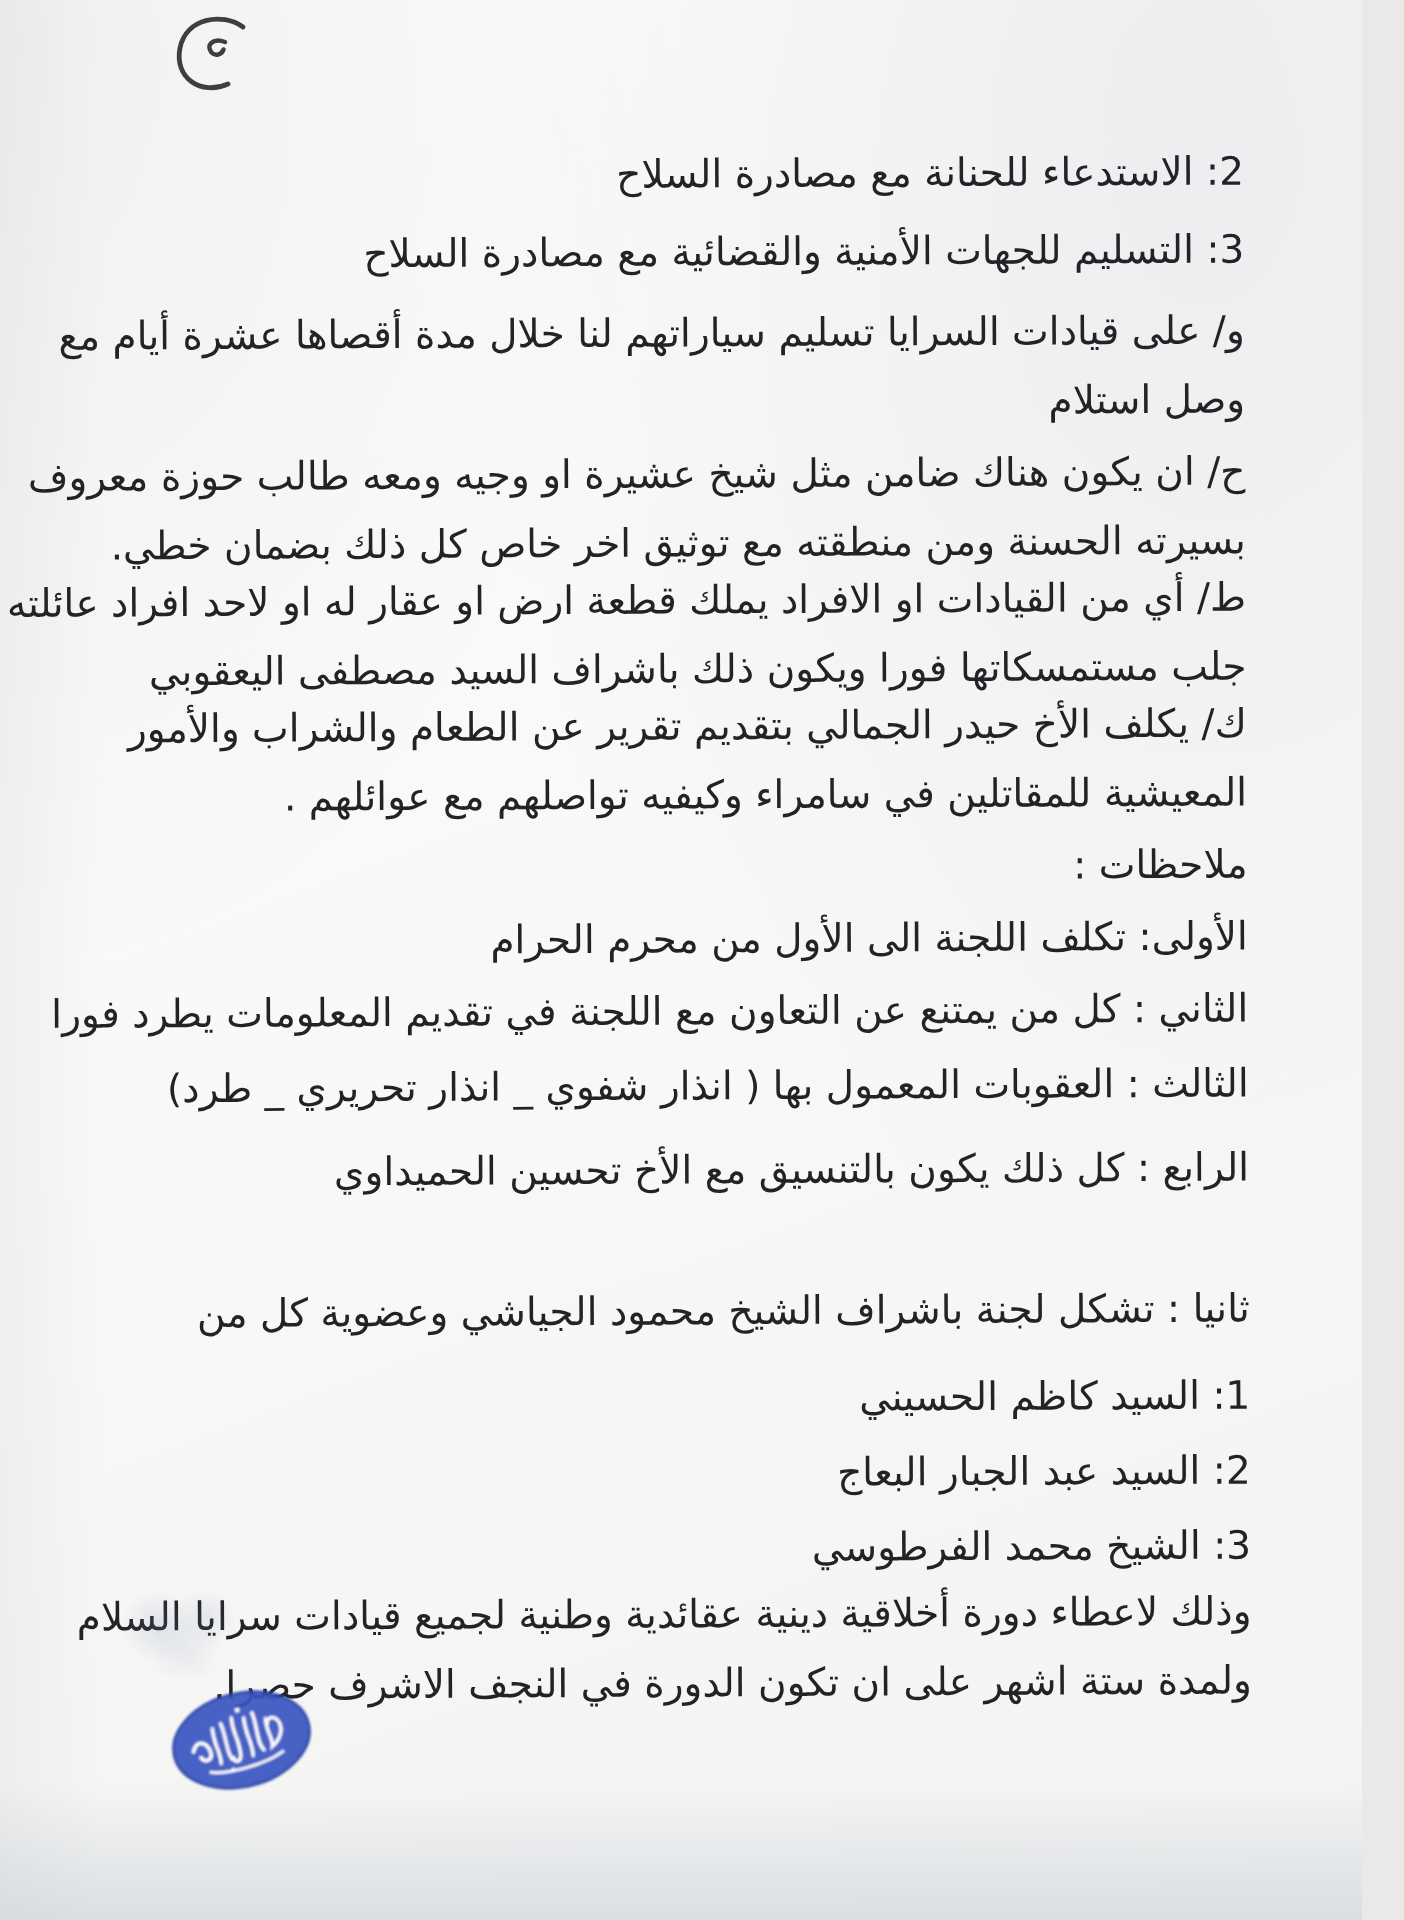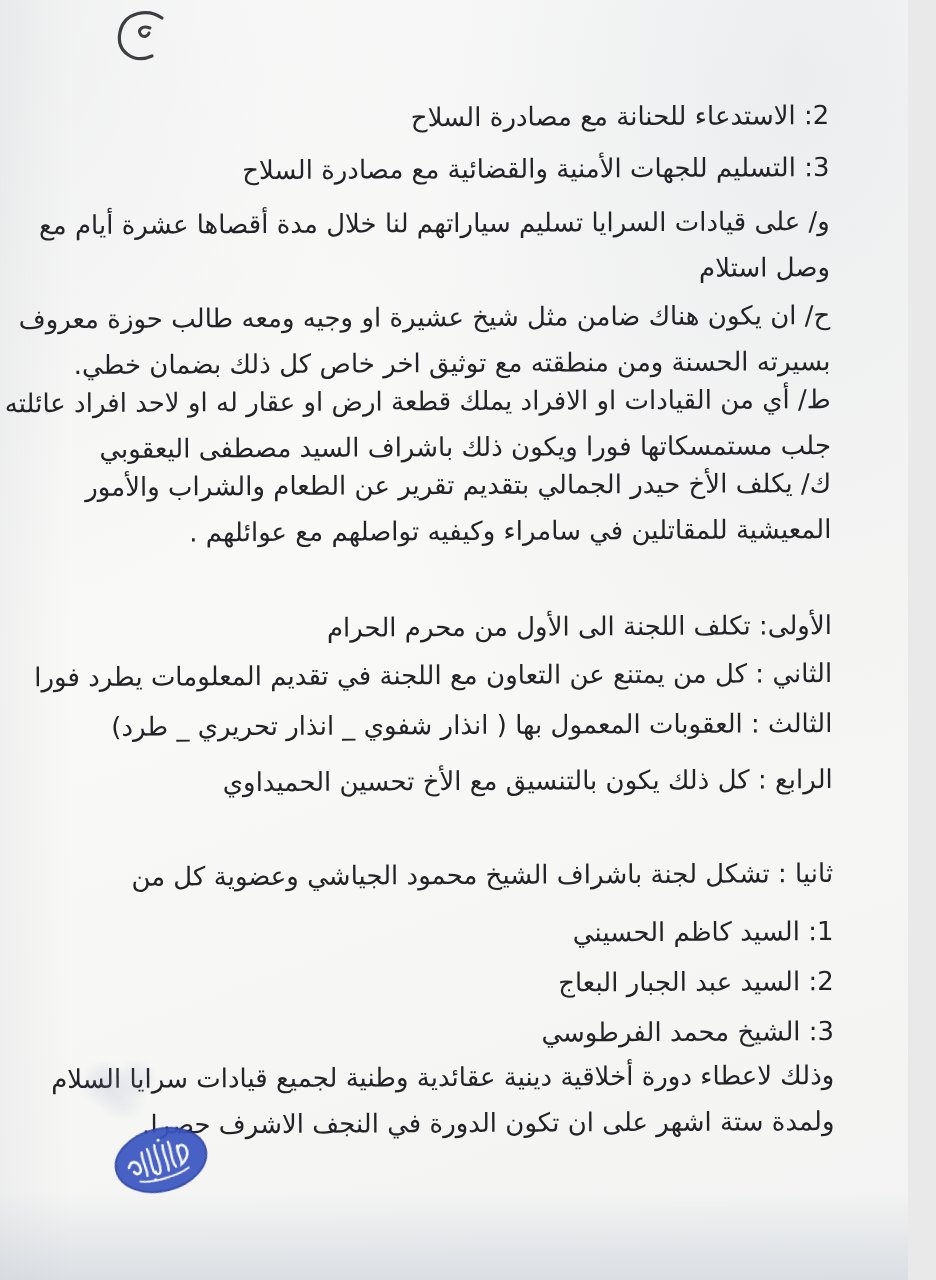--- a/index.html
+++ b/index.html
@@ -81,20 +81,21 @@
     <div class="para" style="top:378px">
       <div class="pline">ط/ أي من القيادات او الافراد يملك قطعة ارض او عقار له او لاحد افراد عائلته</div>
       <div class="pline">جلب مستمسكاتها فورا ويكون ذلك باشراف السيد مصطفى اليعقوبي</div>
     </div>
 
     <div class="para" style="top:462px">
       <div class="pline">ك/ يكلف الأخ حيدر الجمالي بتقديم تقرير عن الطعام والشراب والأمور</div>
       <div class="pline">المعيشية للمقاتلين في سامراء وكيفيه تواصلهم مع عوائلهم .</div>
     </div>
 
+    <div class="tline" style="top:556px">ملاحظات :</div>
     <div class="tline" style="top:604px">الأولى: تكلف اللجنة الى الأول من محرم الحرام</div>
     <div class="tline" style="top:652px">الثاني : كل من يمتنع عن التعاون مع اللجنة في تقديم المعلومات يطرد فورا</div>
     <div class="tline" style="top:702px">الثالث : العقوبات المعمول بها ( انذار شفوي _ انذار تحريري _ طرد)</div>
     <div class="tline" style="top:758px">الرابع : كل ذلك  يكون بالتنسيق مع الأخ تحسين الحميداوي</div>
 
     <div class="tline" style="top:852px">ثانيا : تشكل لجنة باشراف الشيخ محمود الجياشي وعضوية كل من</div>
     <div class="tline" style="top:910px">1: السيد كاظم الحسيني</div>
     <div class="tline" style="top:960px">2: السيد عبد الجبار البعاج</div>
     <div class="tline" style="top:1010px">3: الشيخ محمد الفرطوسي</div>
 

